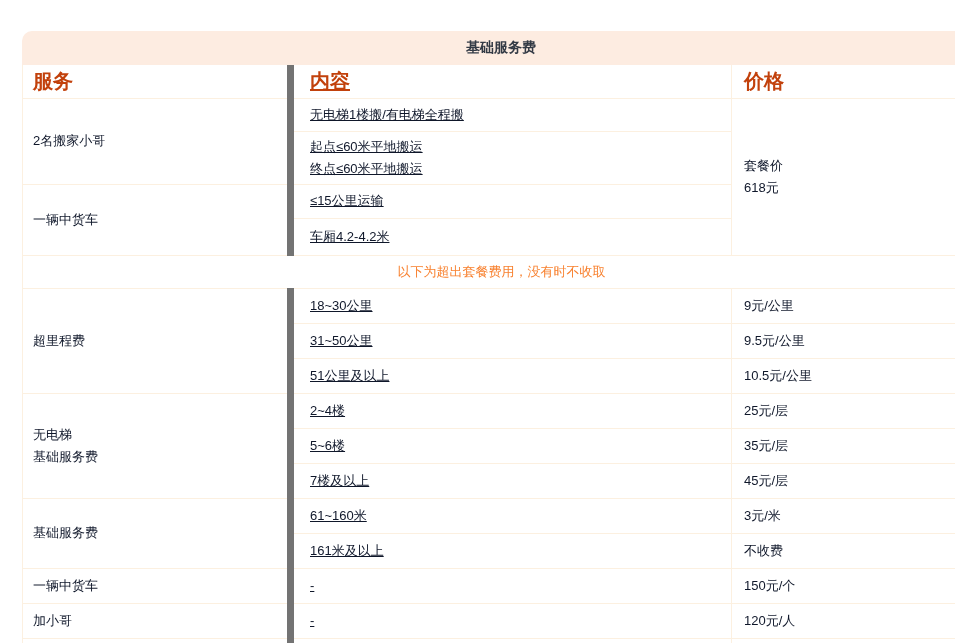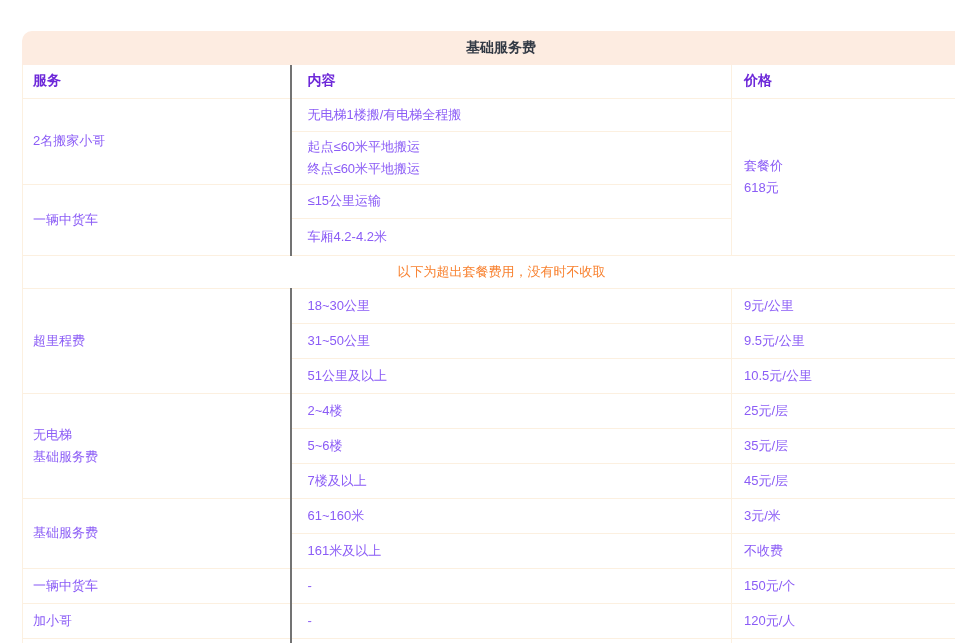--- a/index.html
+++ b/index.html
@@ -16,24 +16,24 @@
   }
   table {
     border-collapse: collapse; width: 100%; table-layout: fixed;
     border-left: 1px solid #fcf0e0;
   }
   th, td {
     border-bottom: 1px solid #fcf0e0;
     vertical-align: middle; text-align: left;
     box-sizing: border-box; overflow: hidden; white-space: nowrap;
   }
-  th { font-size: 14px; font-weight: bold; color: #6d28d9; }
-  td { font-size: 13px; font-weight: normal; color: #8b5cf6; line-height: 22px; }
+  th { font-size: 20px; font-weight: bold; color: #c2410c; }
+  td { font-size: 13px; font-weight: normal; color: #0f172a; line-height: 22px; }
   .c1 { padding: 0 10px; }
-  .c2 { padding: 0 16px; border-left: 2px solid #737373; }
+  .c2 { padding: 0 16px; border-left: 7px solid #737373; text-decoration: underline; }
   .c3 { padding: 0 12px; border-left: 1px solid #fcf0e0; }
   tr.h33 { height: 33px; }
   tr.h34 { height: 34px; }
   tr.h35 { height: 35px; }
   tr.h37 { height: 37px; }
   tr.h53 { height: 53px; }
   tr.stub { height: 20px; }
   .note-row td {
     text-align: center; color: #f8812f; font-size: 13px;
     border-bottom: 1px solid #fcf0e0; padding: 0;

